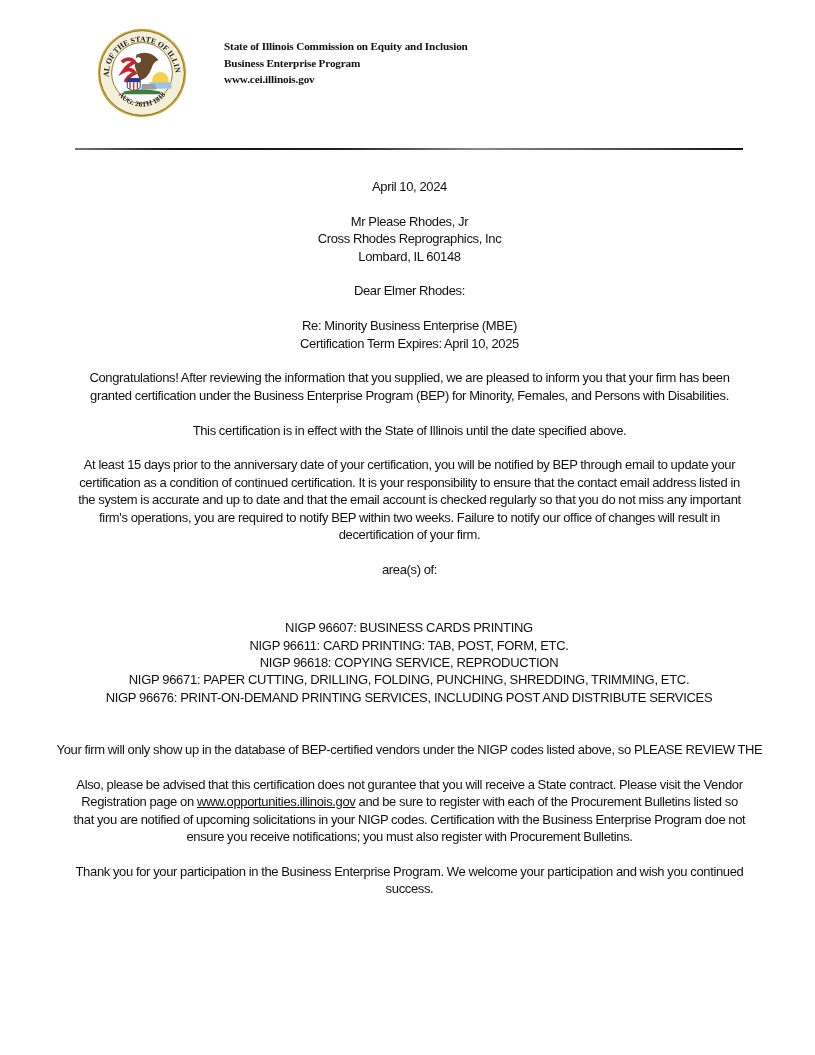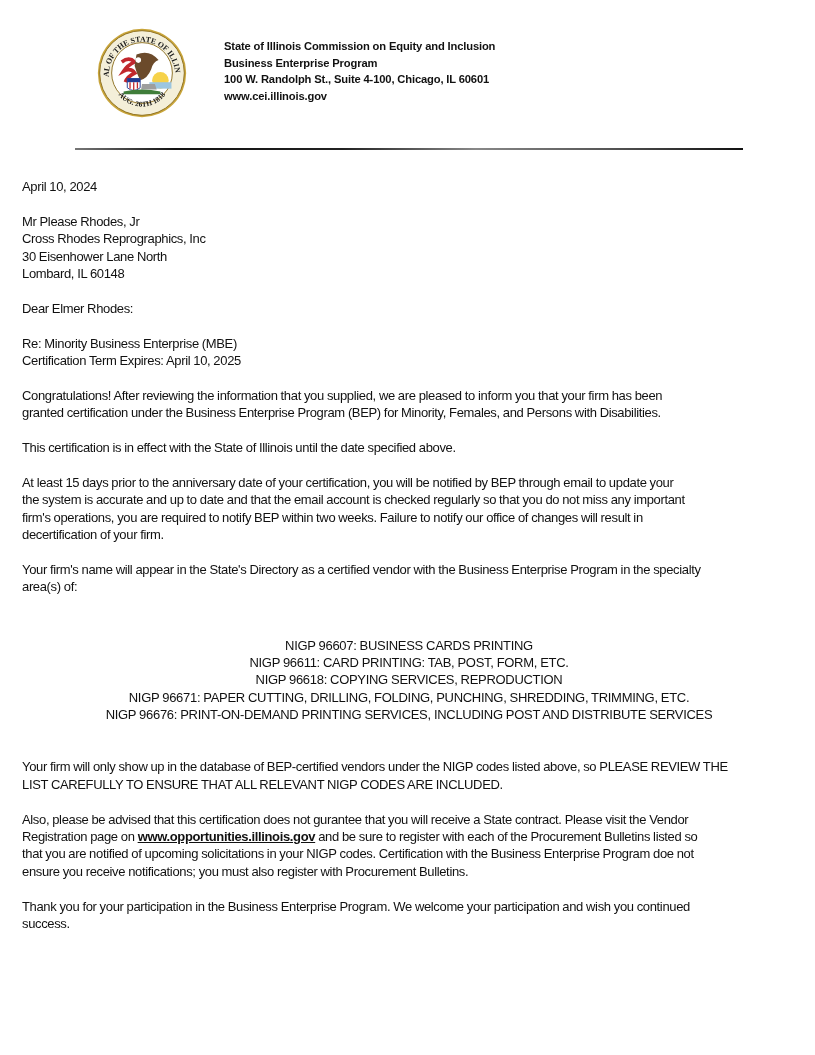--- a/index.html
+++ b/index.html
@@ -6,36 +6,37 @@
   body {
     width: 815px; height: 1055px; overflow: hidden; position: relative;
     font-family: "Liberation Sans", sans-serif; color: #111111;
   }
   .page { position: absolute; left: 0; top: 0; width: 815px; height: 1055px; background: #fff; }
   .seal { position: absolute; left: 96px; top: 26px; width: 92px; height: 94px; }
   .letterhead {
     position: absolute; left: 224px; top: 38px;
     font-size: 11.2px; font-weight: bold; line-height: 16.6px; color: #111;
     letter-spacing: -0.15px;
+    font-family: Liberation Serif, serif;
   }
   .letterhead div { white-space: nowrap; }
   .rule {
     position: absolute; left: 75px; top: 148px; width: 668px; height: 1.6px;
     background: linear-gradient(to right, #777 0%, #111 15%, #222 40%, #888 60%, #555 80%, #111 100%);
   }
   .body-text {
     position: absolute; left: 22px; top: 178px; width: 775px;
     font-size: 13px; line-height: 17.4px; letter-spacing: -0.35px; word-spacing: -0.2px;
   }
   .block { margin: 0 0 17.4px 0; }
-  .line { white-space: nowrap; display: block; }
+  .line { white-space: nowrap; display: block; text-align: center; }
   .nigp { text-align: center; margin-left: -8px; width: 790px; margin-top: 41px; }
   .nigp .line { letter-spacing: -0.3px; }
   .gap2 { height: 17.4px; }
-  a.link { color: #111; text-decoration: underline; font-weight: bold; }
+  a.link { color: #111; text-decoration: underline; }
 </style>
 </head>
 <body>
 
 <div class="page">
 
   <svg class="seal" viewBox="0 0 100 100">
     <defs>
       <path id="arcTop" d="M 14 52 A 36 36 0 0 1 86 52"></path>
       <path id="arcBot" d="M 22 70 A 32 32 0 0 0 78 70"></path>
@@ -65,36 +66,34 @@
     <line x1="45" y1="60" x2="45" y2="67" stroke="#c1272d" stroke-width="1.4"></line>
 
     <path d="M 50 62 h 14 l 2 6 h -17 z" fill="#9e9e9e"></path>
 
     <path d="M 30 70 q 20 -4 40 0 v 3 h -40 z" fill="#3f7d3a"></path>
   </svg>
 
   <div class="letterhead">
     <div>State of Illinois Commission on Equity and Inclusion</div>
     <div>Business Enterprise Program</div>
-    <div>100 W. Randolph St., Suite 4-100, Chicago, IL 60601</div>
     <div>www.cei.illinois.gov</div>
   </div>
 
   <div class="rule"></div>
 
   <div class="body-text">
 
     <div class="block">
       <span class="line">April 10, 2024</span>
     </div>
 
     <div class="block">
       <span class="line">Mr Please Rhodes, Jr</span>
       <span class="line">Cross Rhodes Reprographics, Inc</span>
-      <span class="line">30 Eisenhower Lane North</span>
       <span class="line">Lombard, IL 60148</span>
     </div>
 
     <div class="block">
       <span class="line">Dear Elmer Rhodes:</span>
     </div>
 
     <div class="block">
       <span class="line">Re: Minority Business Enterprise (MBE)</span>
       <span class="line">Certification Term Expires: April 10, 2025</span>
@@ -104,42 +103,41 @@
       <span class="line">Congratulations! After reviewing the information that you supplied, we are pleased to inform you that your firm has been</span>
       <span class="line">granted certification under the Business Enterprise Program (BEP) for Minority, Females, and Persons with Disabilities.</span>
     </div>
 
     <div class="block">
       <span class="line">This certification is in effect with the State of Illinois until the date specified above.</span>
     </div>
 
     <div class="block">
       <span class="line">At least 15 days prior to the anniversary date of your certification, you will be notified by BEP through email to update your</span>
+      <span class="line">certification as a condition of continued certification. It is your responsibility to ensure that the contact email address listed in</span>
       <span class="line">the system is accurate and up to date and that the email account is checked regularly so that you do not miss any important</span>
       <span class="line">firm's operations, you are required to notify BEP within two weeks. Failure to notify our office of changes will result in</span>
       <span class="line">decertification of your firm.</span>
     </div>
 
     <div class="block">
-      <span class="line">Your firm's name will appear in the State's Directory as a certified vendor with the Business Enterprise Program in the specialty</span>
       <span class="line">area(s) of:</span>
     </div>
 
     <div class="block nigp">
       <span class="line">NIGP 96607: BUSINESS CARDS PRINTING</span>
       <span class="line">NIGP 96611: CARD PRINTING: TAB, POST, FORM, ETC.</span>
-      <span class="line">NIGP 96618: COPYING SERVICES, REPRODUCTION</span>
+      <span class="line">NIGP 96618: COPYING SERVICE, REPRODUCTION</span>
       <span class="line">NIGP 96671: PAPER CUTTING, DRILLING, FOLDING, PUNCHING, SHREDDING, TRIMMING, ETC.</span>
       <span class="line">NIGP 96676: PRINT-ON-DEMAND PRINTING SERVICES, INCLUDING POST AND DISTRIBUTE SERVICES</span>
     </div>
     <div class="gap2"></div>
 
     <div class="block">
       <span class="line">Your firm will only show up in the database of BEP-certified vendors under the NIGP codes listed above, so PLEASE REVIEW THE</span>
-      <span class="line">LIST CAREFULLY TO ENSURE THAT ALL RELEVANT NIGP CODES ARE INCLUDED.</span>
     </div>
 
     <div class="block">
       <span class="line">Also, please be advised that this certification does not gurantee that you will receive a State contract. Please visit the Vendor</span>
       <span class="line"><span>Registration page on </span><a class="link">www.opportunities.illinois.gov</a><span> and be sure to register with each of the Procurement Bulletins listed so</span></span>
       <span class="line">that you are notified of upcoming solicitations in your NIGP codes. Certification with the Business Enterprise Program doe not</span>
       <span class="line">ensure you receive notifications; you must also register with Procurement Bulletins.</span>
     </div>
 
     <div class="block">

